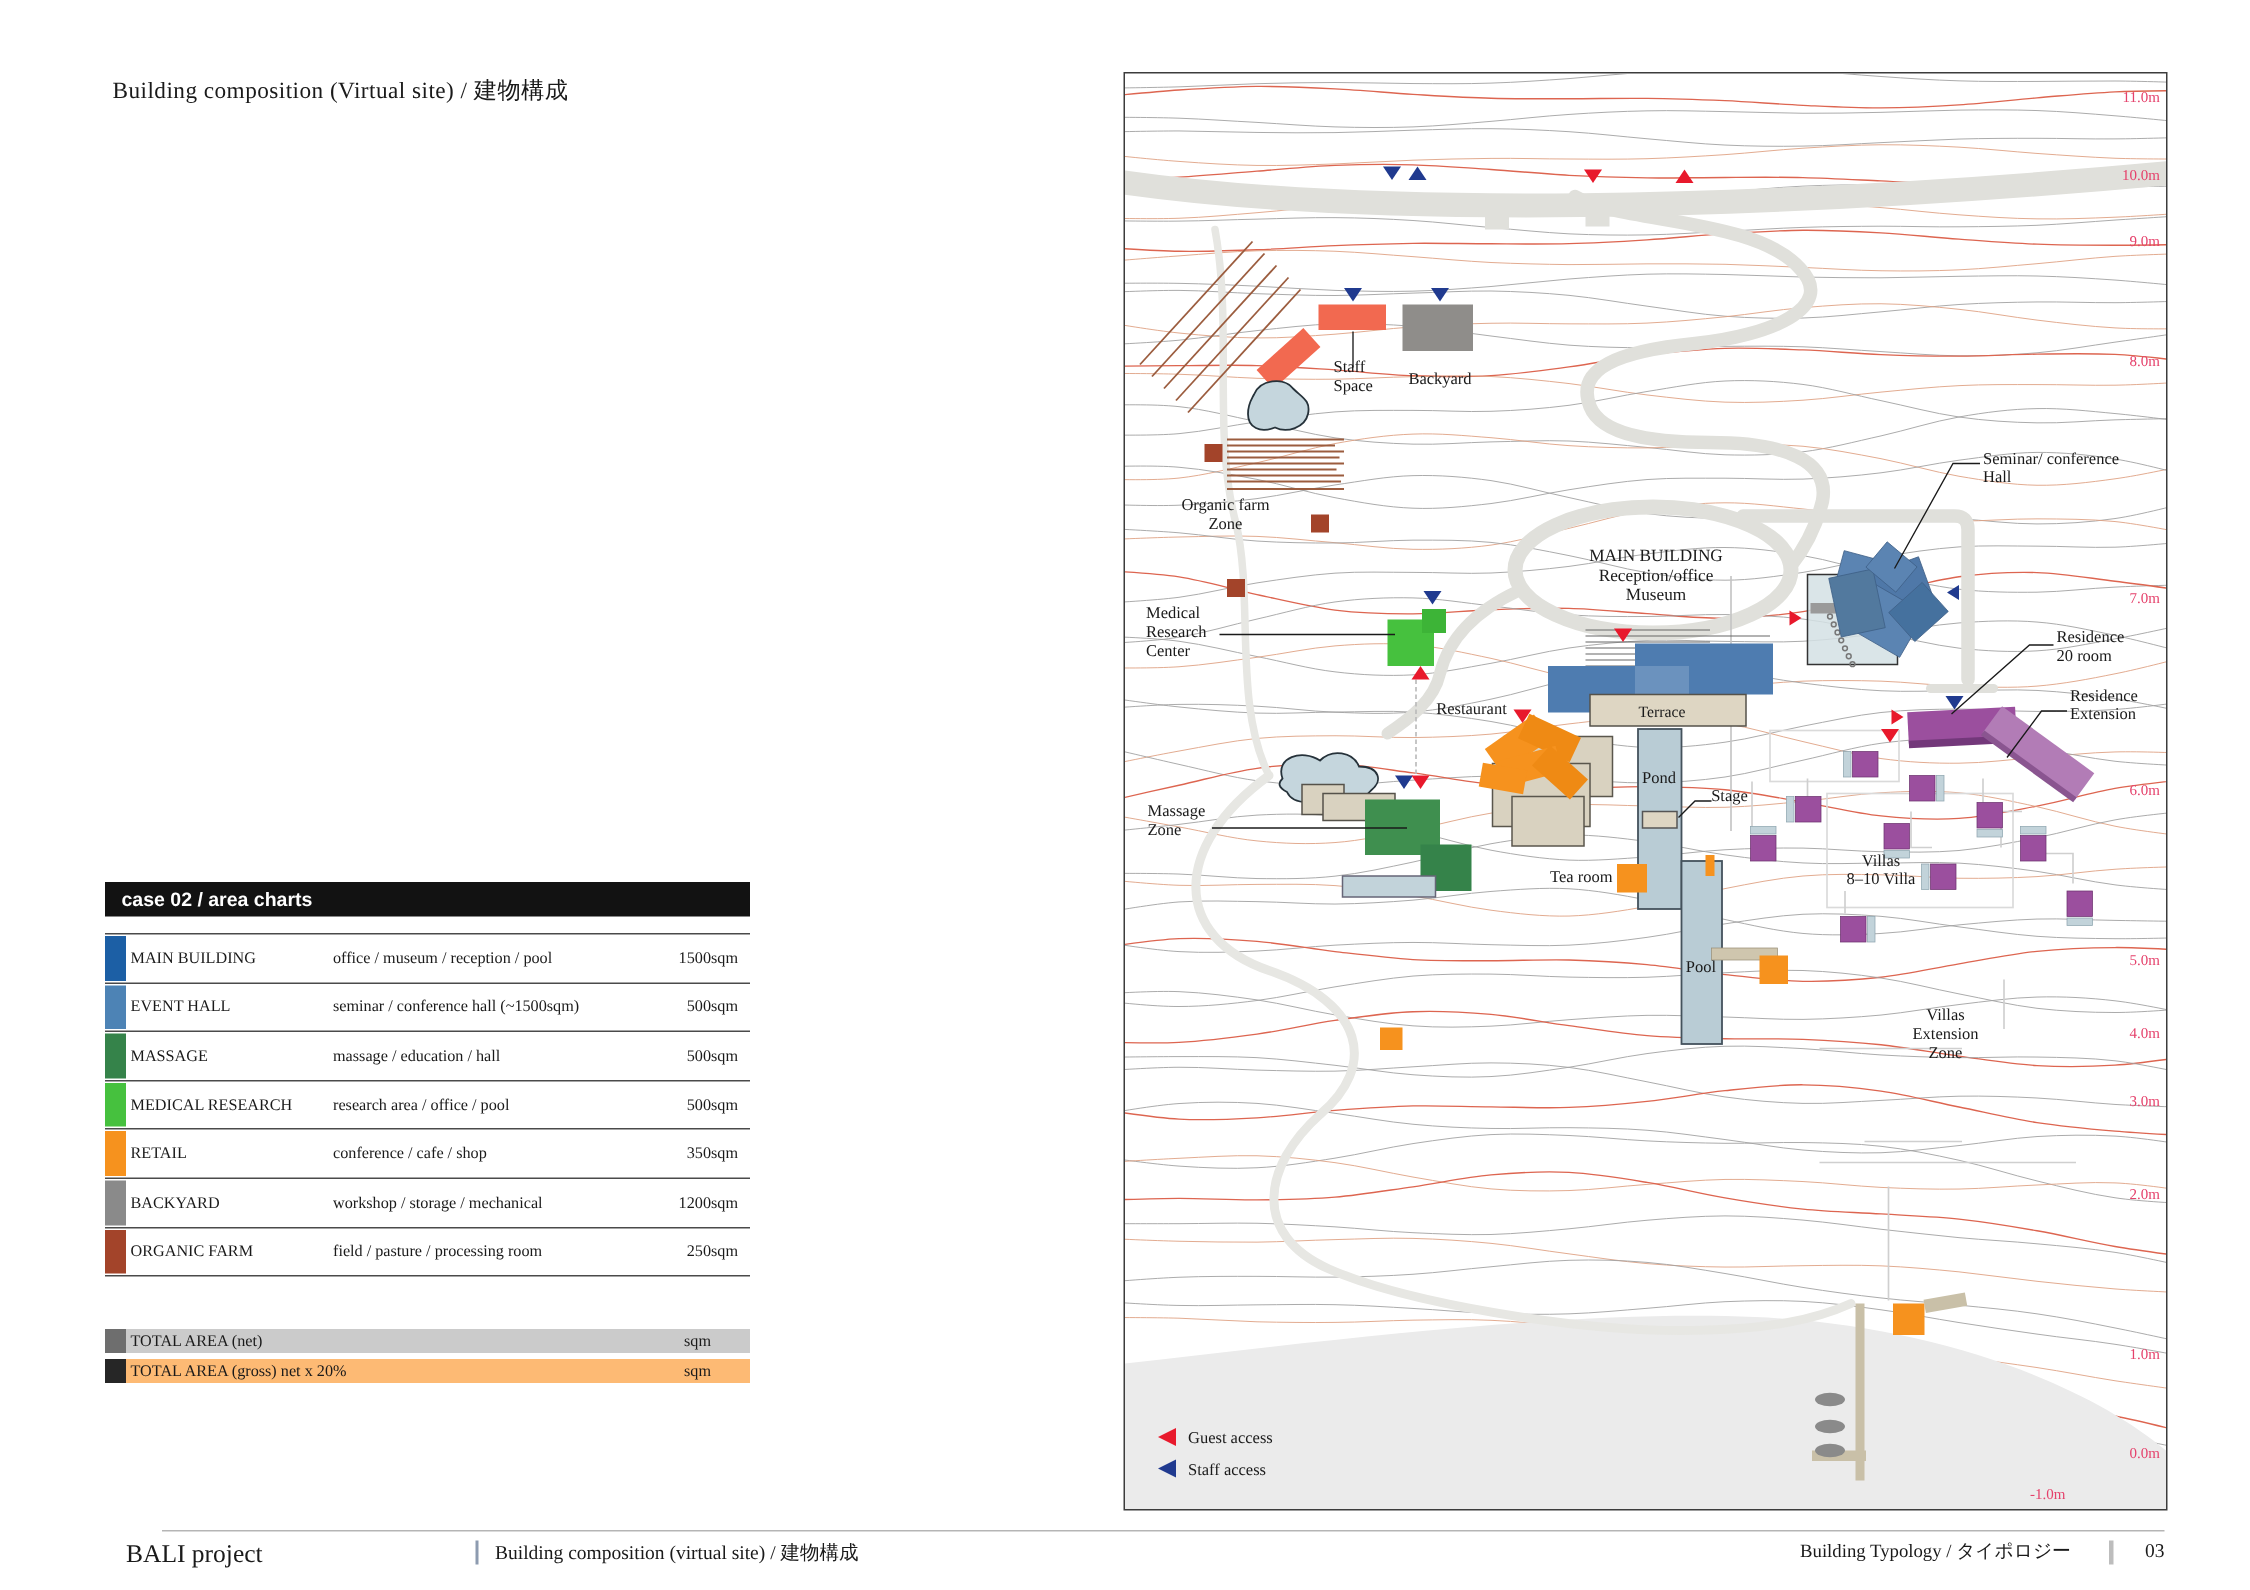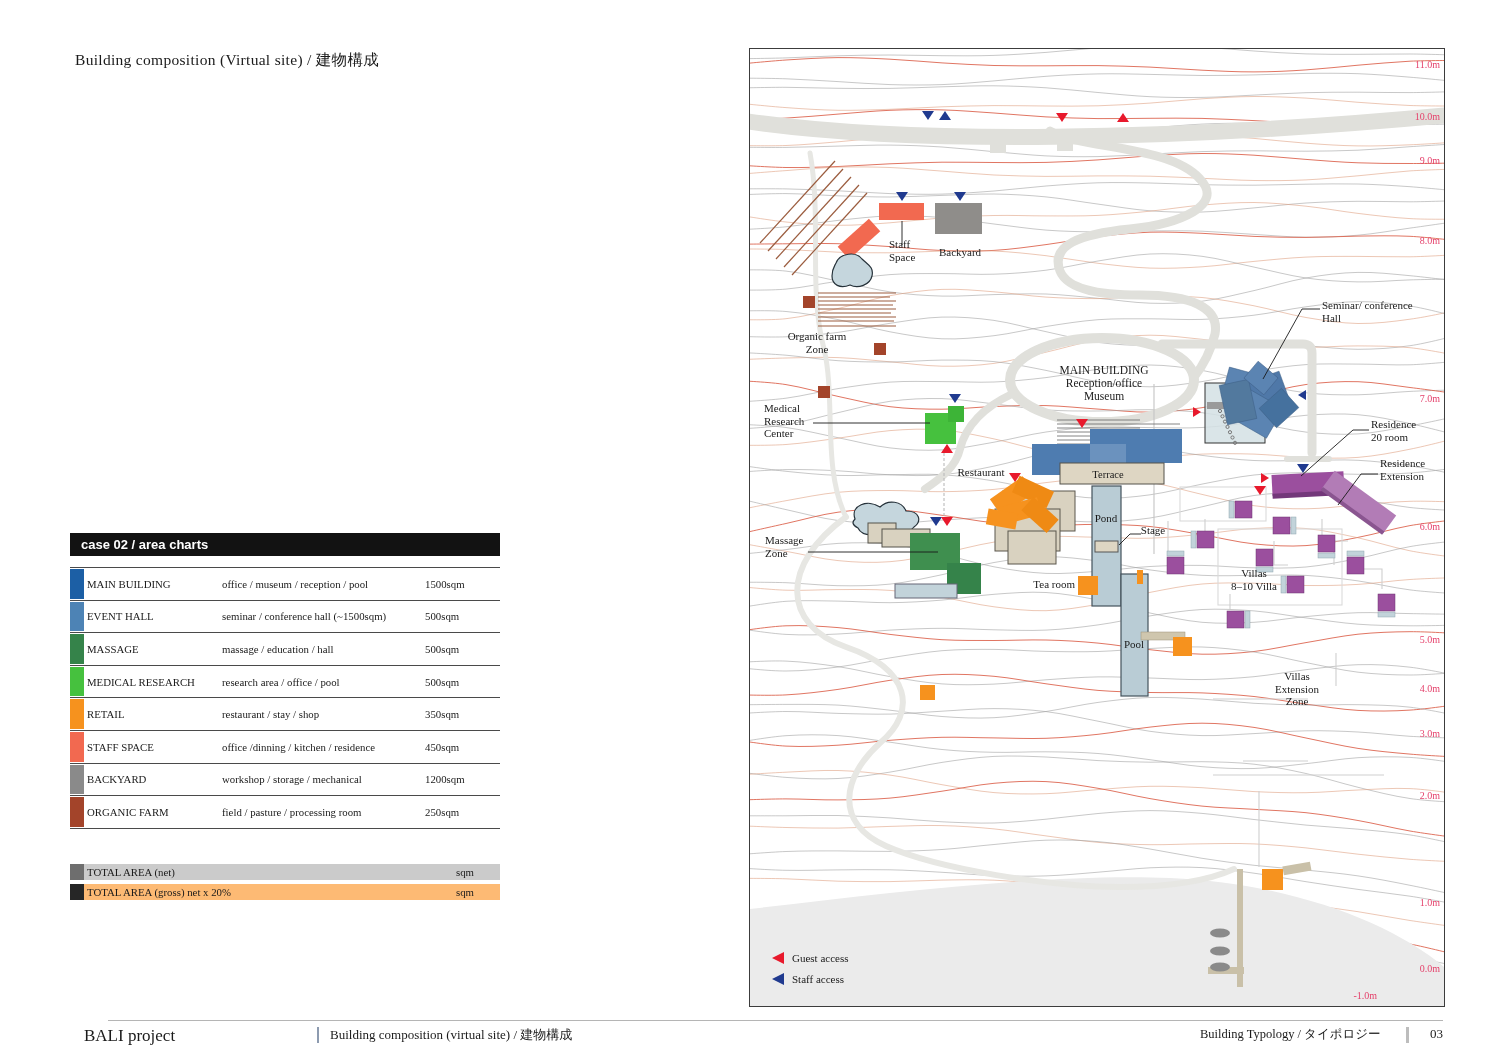--- a/index.html
+++ b/index.html
@@ -1,29 +1,29 @@
 <!DOCTYPE html>
 <html><head>
 <meta charset="utf-8">
 <style>
   html,body{margin:0;padding:0}
   body{width:1500px;height:1060px;background:#fff;position:relative;overflow:hidden;
        font-family:"Liberation Serif",serif;color:#1a1a1a}
   .abs{position:absolute}
   #page-title{left:75px;top:50px;font-size:15.5px;letter-spacing:.3px}
   
-  #area-table{left:70px;top:533px;width:430px}
+  #area-table{left:70px;top:588px;width:430px}
   .tbl-header{background:#121212;color:#fff;font-family:"Liberation Sans",sans-serif;
               font-weight:bold;font-size:13px;height:23px;line-height:23px;padding-left:11px}
   .tbl-rows{margin-top:11px;border-top:1px solid #4a4a4a}
   .t-row{position:relative;height:31.6px;border-bottom:1px solid #4a4a4a;display:flex;align-items:center}
   .t-chip{position:absolute;left:0;top:1px;bottom:1px;width:14px}
   .t-name{margin-left:17px;width:135px;font-size:10.8px}
   .t-desc{width:203px;font-size:10.8px}
-  .t-area{flex:1;padding-right:8px;font-size:10.8px}
+  .t-area{flex:1;text-align:right;padding-right:8px;font-size:10.8px}
   #totals{margin-top:35px}
   .total-row{position:relative;height:16px;margin-bottom:4px;display:flex;align-items:center}
   .tt-chip{position:absolute;left:0;top:0;bottom:0;width:14px}
   .tt-name{margin-left:17px;font-size:10.8px}
   .tt-area{flex:1;text-align:right;padding-right:26px;font-size:10.8px}
   
   #map-panel{left:749px;top:48px;width:694px;height:957px;border:1px solid #3c3c3c;background:#fff}
   #map-svg{display:block}
   text{font-family:"Liberation Serif",serif;fill:#1a1a1a}
   .contour-label{fill:#e5416b;font-size:10px}
@@ -65,28 +65,22 @@
       </div>
       <div class="t-row">
         <span class="t-chip" style="background:#46c13e"></span>
         <span class="t-name">MEDICAL RESEARCH</span>
         <span class="t-desc">research area / office / pool</span>
         <span class="t-area">500sqm</span>
       </div>
       <div class="t-row">
         <span class="t-chip" style="background:#f6921e"></span>
         <span class="t-name">RETAIL</span>
-        <span class="t-desc">restaurant / stay / shop</span>
+        <span class="t-desc">conference / cafe / shop</span>
         <span class="t-area">350sqm</span>
-      </div>
-      <div class="t-row">
-        <span class="t-chip" style="background:#f26950"></span>
-        <span class="t-name">STAFF SPACE</span>
-        <span class="t-desc">office /dinning / kitchen / residence</span>
-        <span class="t-area">450sqm</span>
       </div>
       <div class="t-row">
         <span class="t-chip" style="background:#8a8a8a"></span>
         <span class="t-name">BACKYARD</span>
         <span class="t-desc">workshop / storage / mechanical</span>
         <span class="t-area">1200sqm</span>
       </div>
       <div class="t-row">
         <span class="t-chip" style="background:#a3442a"></span>
         <span class="t-name">ORGANIC FARM</span>

